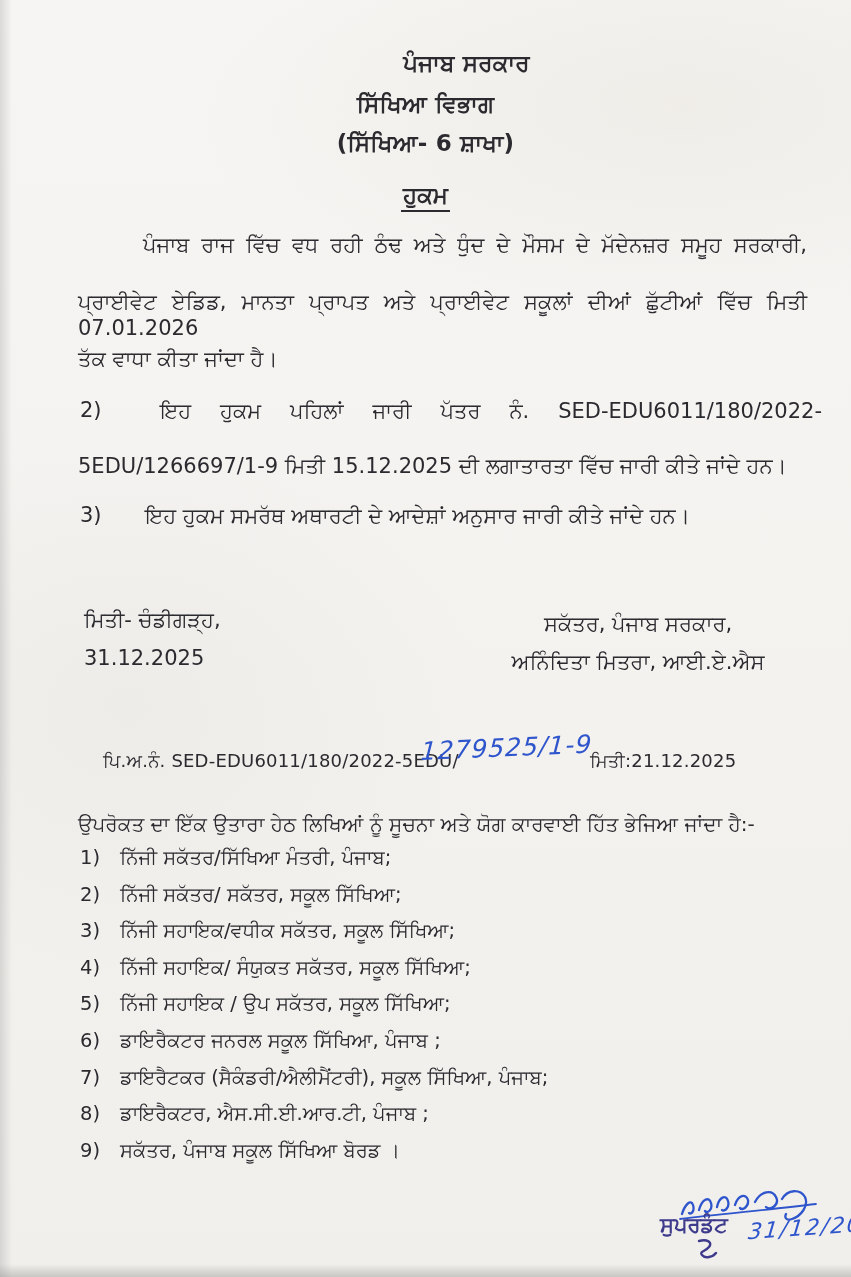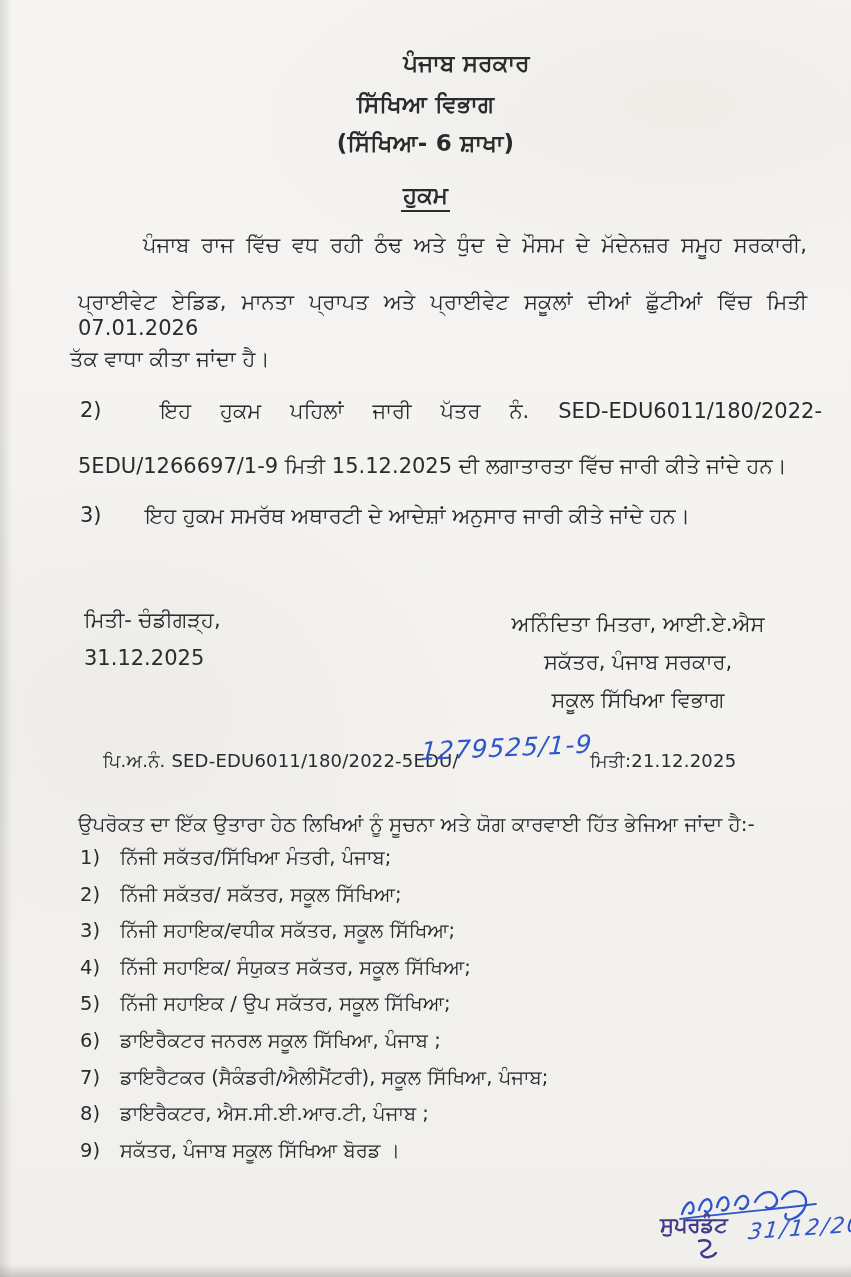--- a/index.html
+++ b/index.html
@@ -70,36 +70,35 @@
 
   <div class="abs h-line" style="left:0;top:50px;padding-left:41px;">ਪੰਜਾਬ ਸਰਕਾਰ</div>
   <div class="abs h-line" style="left:0;top:91px;">ਸਿੱਖਿਆ ਵਿਭਾਗ</div>
   <div class="abs h-line" style="left:0;top:130px;">(ਸਿੱਖਿਆ- 6 ਸ਼ਾਖਾ)</div>
   <div class="abs order-title" style="top:182px;">
     <span>ਹੁਕਮ</span>
   </div>
 
   <div class="abs bline jl" style="left:143px;top:232px;width:664px;">ਪੰਜਾਬ ਰਾਜ ਵਿੱਚ ਵਧ ਰਹੀ ਠੰਢ ਅਤੇ ਧੁੰਦ ਦੇ ਮੌਸਮ ਦੇ ਮੱਦੇਨਜ਼ਰ ਸਮੂਹ ਸਰਕਾਰੀ,</div>
   <div class="abs bline jl" style="left:78px;top:289px;width:729px;">ਪ੍ਰਾਈਵੇਟ ਏਡਿਡ, ਮਾਨਤਾ ਪ੍ਰਾਪਤ ਅਤੇ ਪ੍ਰਾਈਵੇਟ ਸਕੂਲਾਂ ਦੀਆਂ ਛੁੱਟੀਆਂ ਵਿੱਚ ਮਿਤੀ 07.01.2026</div>
-  <div class="abs bline" style="left:70px;top:346px;">ਤੱਕ ਵਾਧਾ ਕੀਤਾ ਜਾਂਦਾ ਹੈ।</div>
+  <div class="abs bline" style="left:78px;top:346px;">ਤੱਕ ਵਾਧਾ ਕੀਤਾ ਜਾਂਦਾ ਹੈ।</div>
 
   <div class="abs cnum" style="left:80px;top:398px;">2)</div>
   <div class="abs bline jl" style="left:145px;top:398px;width:662px;margin-left:15px;">ਇਹ ਹੁਕਮ ਪਹਿਲਾਂ ਜਾਰੀ ਪੱਤਰ ਨੰ. SED-EDU6011/180/2022-</div>
   <div class="abs bline" style="left:78px;top:453px;">5EDU/1266697/1-9 ਮਿਤੀ 15.12.2025 ਦੀ ਲਗਾਤਾਰਤਾ ਵਿੱਚ ਜਾਰੀ ਕੀਤੇ ਜਾਂਦੇ ਹਨ।</div>
 
   <div class="abs cnum" style="left:80px;top:503px;">3)</div>
   <div class="abs bline" style="left:145px;top:503px;">ਇਹ ਹੁਕਮ ਸਮਰੱਥ ਅਥਾਰਟੀ ਦੇ ਆਦੇਸ਼ਾਂ ਅਨੁਸਾਰ ਜਾਰੀ ਕੀਤੇ ਜਾਂਦੇ ਹਨ।</div>
 
   <div class="abs dl" style="left:84px;top:608px;">ਮਿਤੀ- ਚੰਡੀਗੜ੍ਹ,</div>
   <div class="abs dl" style="left:84px;top:646px;">31.12.2025</div>
 
   <div class="abs sig-block" style="left:488px;top:605px;">
+    <div>ਸਕੱਤਰ, ਪੰਜਾਬ ਸਰਕਾਰ,</div>
     <div>ਅਨਿੰਦਿਤਾ ਮਿਤਰਾ, ਆਈ.ਏ.ਐਸ</div>
-    <div>ਸਕੱਤਰ, ਪੰਜਾਬ ਸਰਕਾਰ,</div>
-    <div>ਸਕੂਲ ਸਿੱਖਿਆ ਵਿਭਾਗ</div>
   </div>
 
   <div class="abs endorse" style="left:78px;top:750px;margin-left:25px;">ਪਿ.ਅ.ਨੰ. SED-EDU6011/180/2022-5EDU/</div>
   <div class="abs hand" style="left:420px;top:737px;">1279525/1-9</div>
   <div class="abs endorse" style="left:590px;top:750px;">ਮਿਤੀ:21.12.2025</div>
 
   <div class="abs intro" style="left:78px;top:812px;">ਉਪਰੋਕਤ ਦਾ ਇੱਕ ਉਤਾਰਾ ਹੇਠ ਲਿਖਿਆਂ ਨੂੰ ਸੂਚਨਾ ਅਤੇ ਯੋਗ ਕਾਰਵਾਈ ਹਿੱਤ ਭੇਜਿਆ ਜਾਂਦਾ ਹੈ:-</div>
 
   <div class="abs dist">
     <div class="dist-item">

